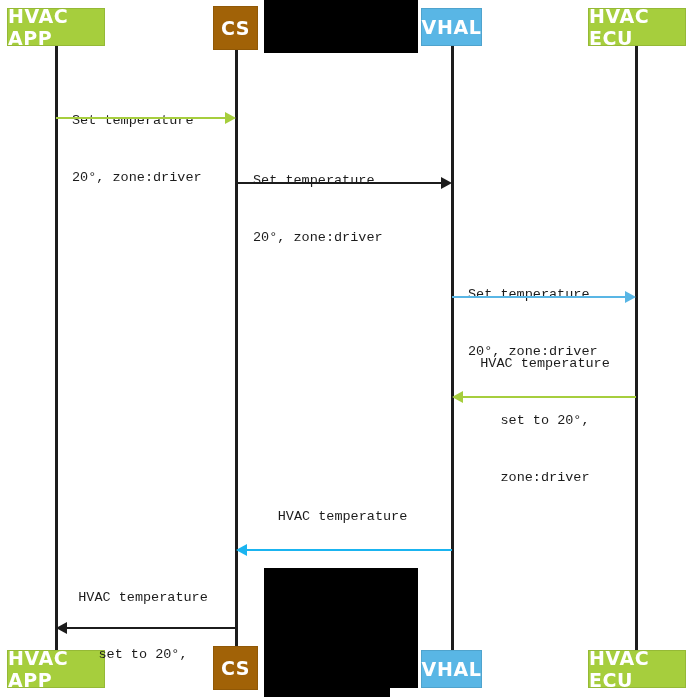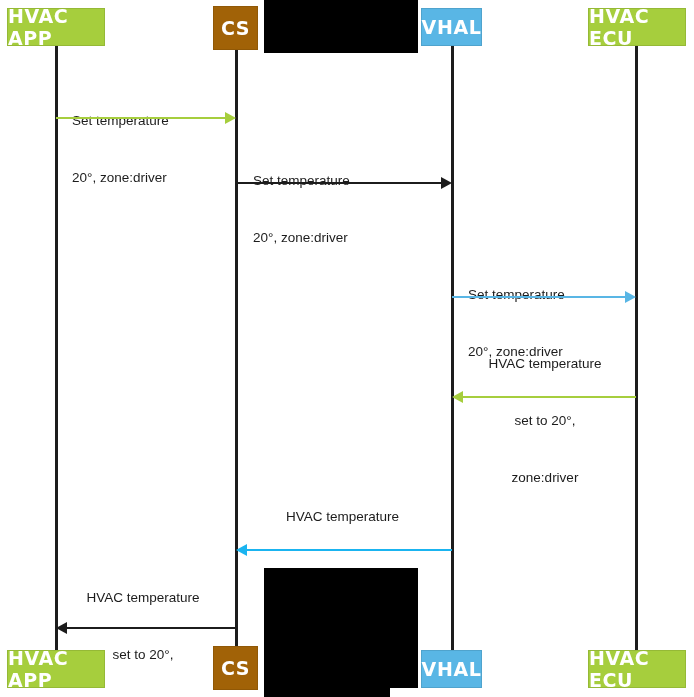--- a/index.html
+++ b/index.html
@@ -58,21 +58,21 @@
     width: 0;
     height: 0;
     border-top: 6px solid transparent;
     border-bottom: 6px solid transparent;
   }
   .arrowhead.right { border-left-width: 11px; border-left-style: solid; }
   .arrowhead.left  { border-right-width: 11px; border-right-style: solid; }
 
   .msg-label {
     position: absolute;
-    font-family: Liberation Sans, sans-serif;
+    font-family: Liberation Mono, monospace;
     font-size: 13.5px;
     line-height: 19px;
     color: #1c1c1c;
     white-space: pre;
   }
   .align-left  { text-align: left; }
   .align-right { text-align: center; }
 
   
   .occluder {

